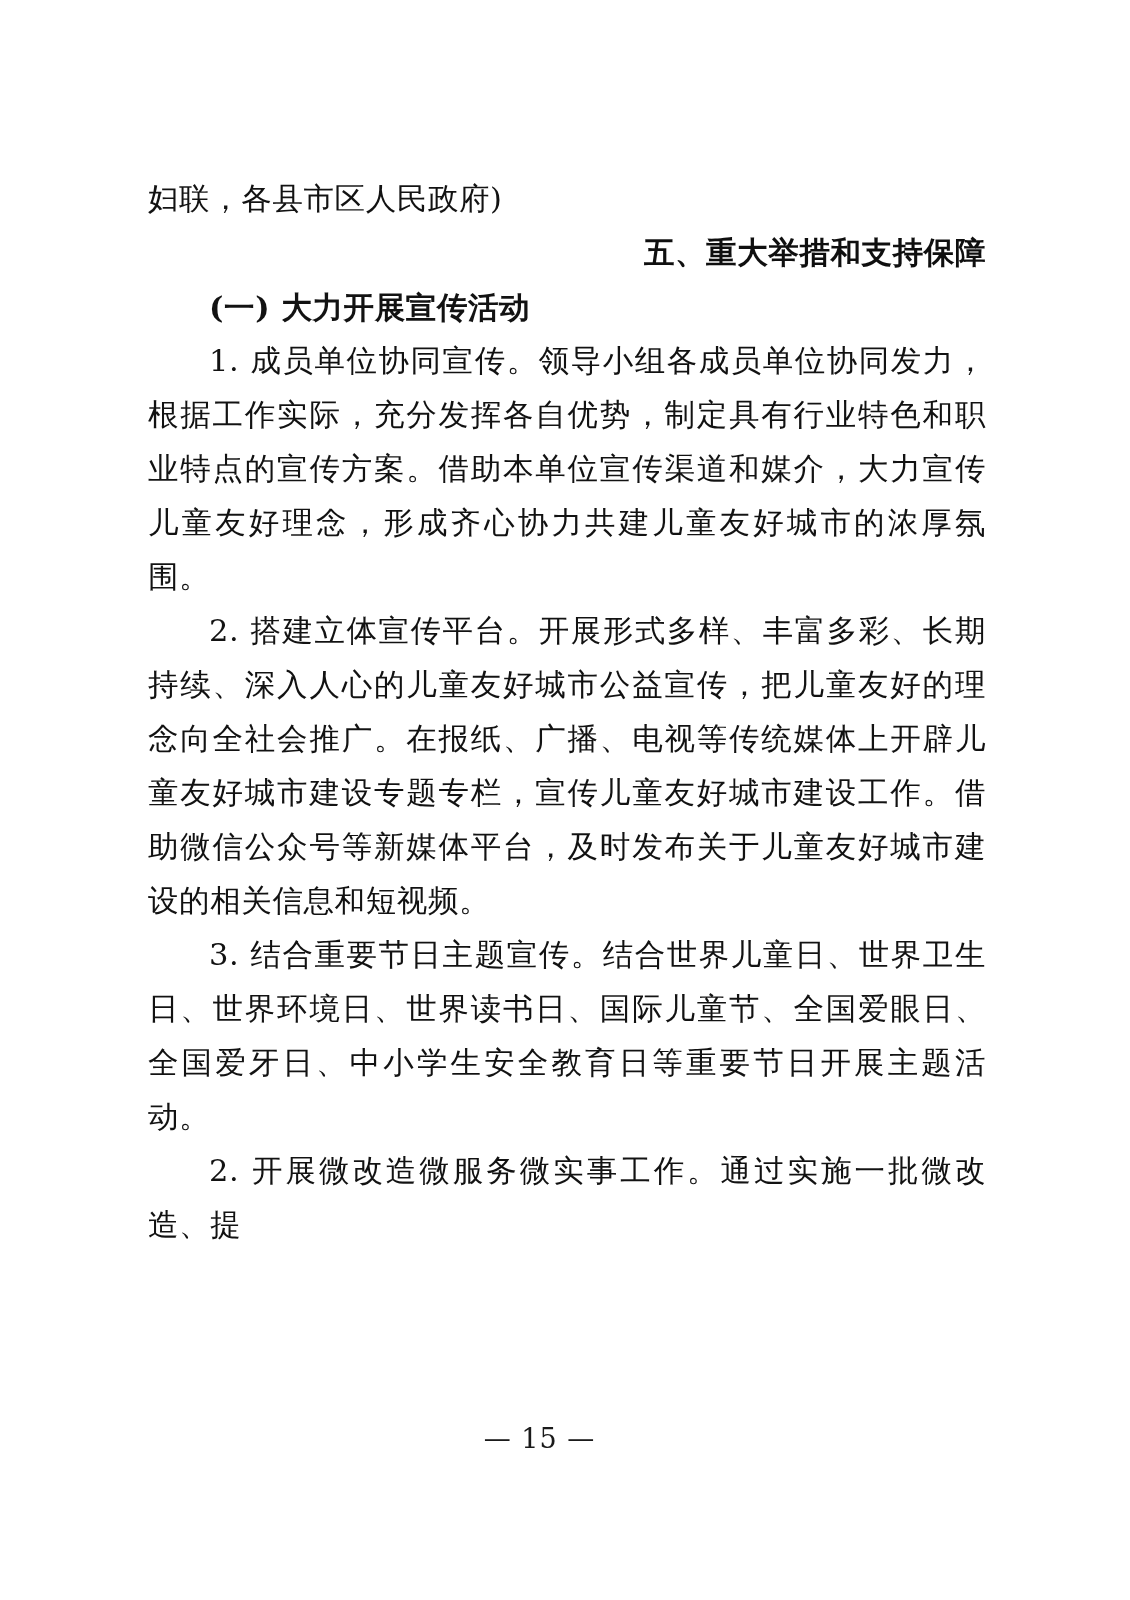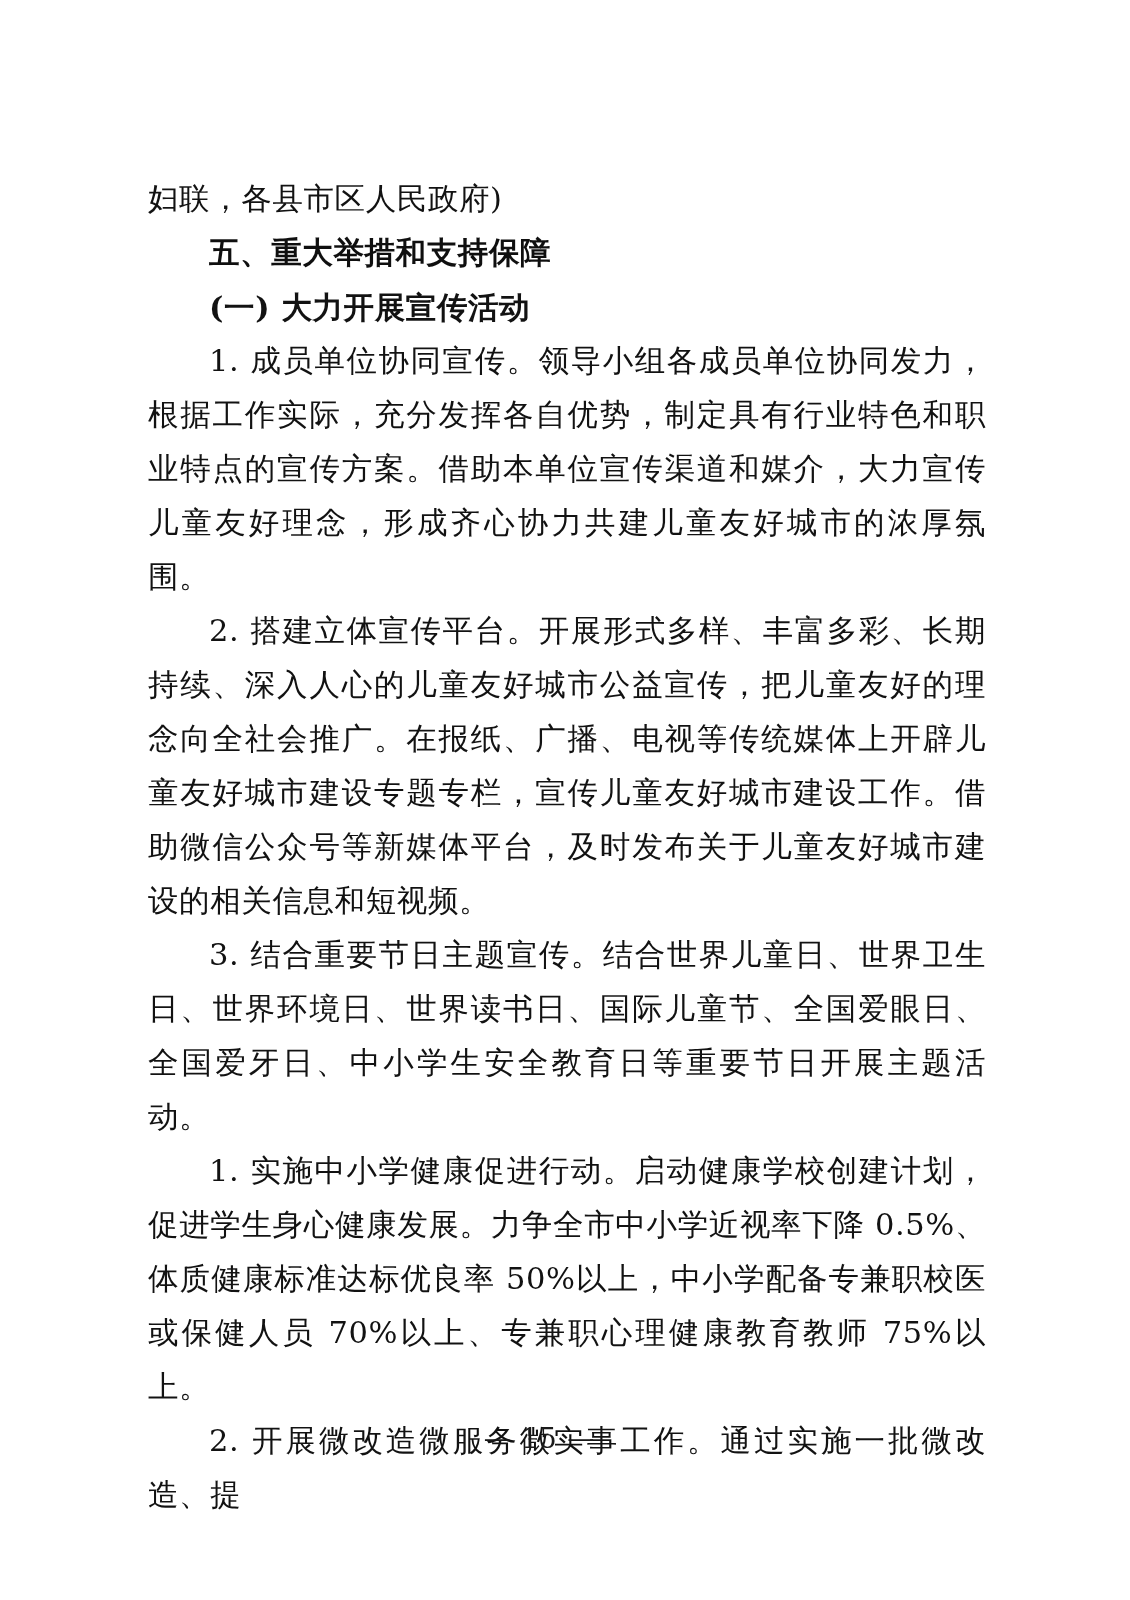--- a/index.html
+++ b/index.html
@@ -37,20 +37,21 @@
   }
   .section-heading {
     font-size: 30.5px;
     line-height: 54px;
     letter-spacing: 0.6px;
     font-weight: bold;
     text-indent: 61px;
     margin: 0;
     color: #0f0f0f;
     font-family: "DejaVu Sans", "Liberation Sans", sans-serif;
+    text-align: right;
   }
   .sub-heading {
     font-size: 30.5px;
     line-height: 54px;
     letter-spacing: 0.6px;
     text-indent: 61px;
     margin: 0;
     color: #121212;
     font-weight: bold;
   }
@@ -78,20 +79,19 @@
 
     <p class="sub-heading">(一) 大力开展宣传活动</p>
 
     <p class="para indent">1. 成员单位协同宣传。领导小组各成员单位协同发力，根据工作实际，充分发挥各自优势，制定具有行业特色和职业特点的宣传方案。借助本单位宣传渠道和媒介，大力宣传儿童友好理念，形成齐心协力共建儿童友好城市的浓厚氛围。</p>
 
     <p class="para indent">2. 搭建立体宣传平台。开展形式多样、丰富多彩、长期持续、深入人心的儿童友好城市公益宣传，把儿童友好的理念向全社会推广。在报纸、广播、电视等传统媒体上开辟儿童友好城市建设专题专栏，宣传儿童友好城市建设工作。借助微信公众号等新媒体平台，及时发布关于儿童友好城市建设的相关信息和短视频。</p>
 
     <p class="para indent">3. 结合重要节日主题宣传。结合世界儿童日、世界卫生日、世界环境日、世界读书日、国际儿童节、全国爱眼日、全国爱牙日、中小学生安全教育日等重要节日开展主题活动。</p>
 
 
-    <p class="para indent">1. 实施中小学健康促进行动。启动健康学校创建计划，促进学生身心健康发展。力争全市中小学近视率下降 0.5%、体质健康标准达标优良率 50%以上，中小学配备专兼职校医或保健人员 70%以上、专兼职心理健康教育教师 75%以上。</p>
 
     <p class="para indent">2. 开展微改造微服务微实事工作。通过实施一批微改造、提</p>
 
   </div>
 
   <div class="footer">— 15 —</div>
 </div>
 
 </body></html>

